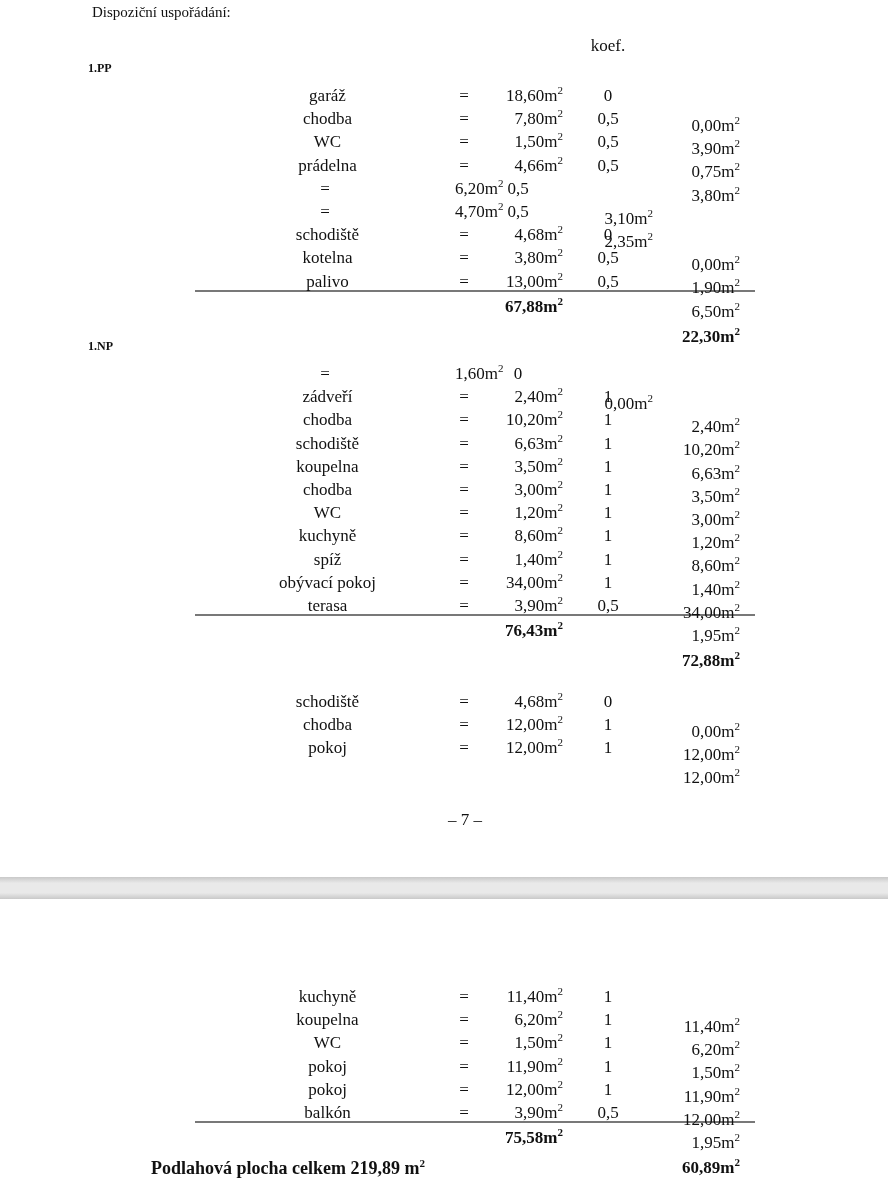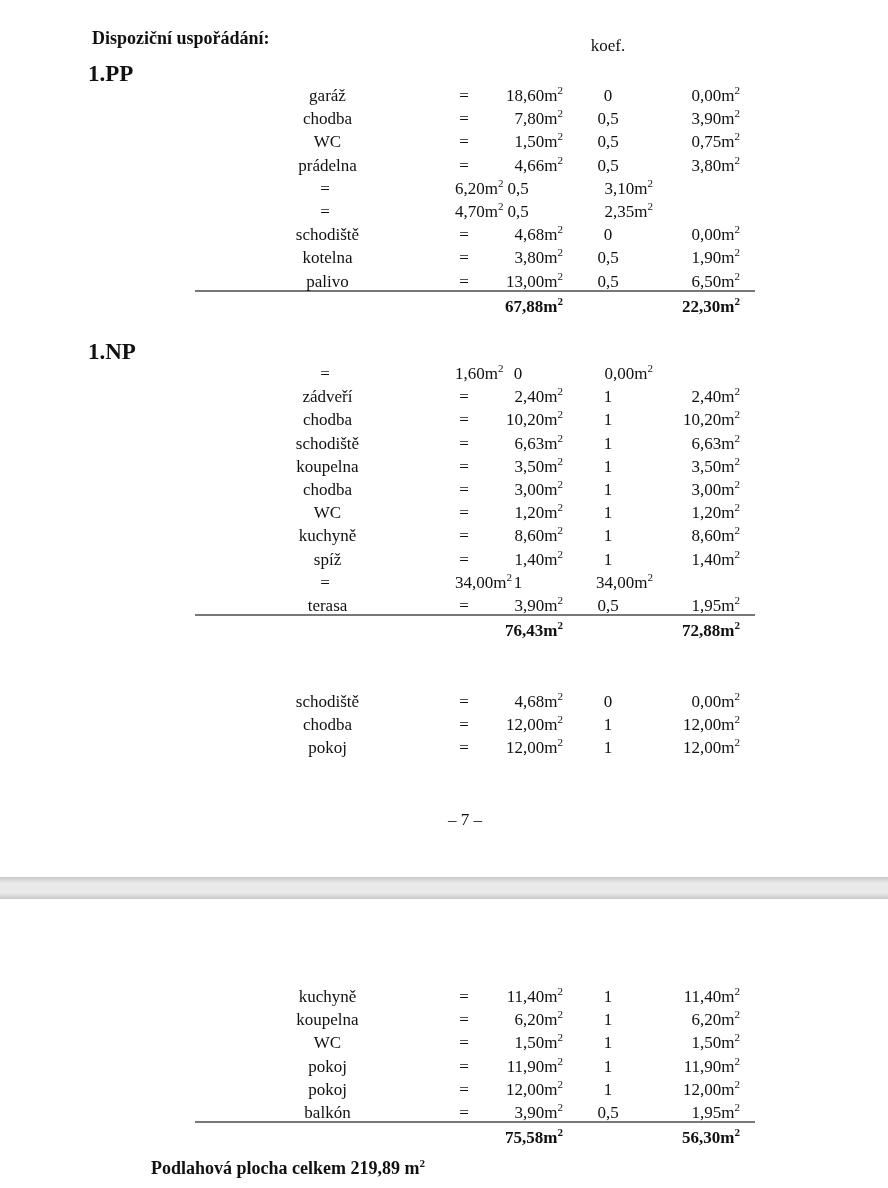--- a/index.html
+++ b/index.html
@@ -1,33 +1,33 @@
 <!DOCTYPE html>
 <html><head>
 <meta charset="utf-8">
 <style>
   html, body { margin:0; padding:0; background:#ffffff; }
   .page {
     position:relative; width:888px; height:1188px;
     background:#ffffff; overflow:hidden;
     font-family:"Liberation Serif", serif; color:#111; font-size:17px;
   }
-  .doc-title { position:absolute; left:92px; top:28px; font-weight:bold; font-size:18px; }
+  .doc-title { position:absolute; left:92px; top:4px; font-weight:normal; font-size:15px; }
   .koef-header { position:absolute; left:563px; top:36px; width:90px; text-align:center; }
   .section { position:absolute; left:195px; width:560px; }
-  .sec-label { position:absolute; left:-107px; top:-23px; font-weight:bold; font-size:23px;text-align:center; }
+  .sec-label { position:absolute; left:-107px; top:-23px; font-weight:bold; font-size:12px;text-align:center; }
   .trow {
     display:grid; grid-template-columns:260px 18px 90px 90px 87px 15px;
     height:23.2px; line-height:23.2px;
   }
   .c-name { padding-left:5px; text-align:center; white-space:nowrap; }
   .c-eq   { text-align:center; }
   .c-area { text-align:right; }
   .c-koef { text-align:center; }
-  .c-val  { text-align:right; }
+  .c-val  { text-align:right;margin-top:30px; }
   sup { font-size:11px; line-height:0; vertical-align:super; }
   .table-rule { border-top:2px solid #787878; width:560px; margin-top:-3px; }
   .totals-row {
     display:grid; grid-template-columns:260px 18px 90px 90px 87px 15px;
     font-weight:bold; height:24px; line-height:24px; margin-top:3px;
   }
   .page-number { position:absolute; left:370px; top:810px; width:190px; text-align:center; font-size:17px; }
   .page-separator {
     position:absolute; left:0; top:877px; width:888px; height:22px;
     background:linear-gradient(#c9c9c9, #e9e9e9 28%, #e9e9e9 72%, #c9c9c9);
@@ -191,20 +191,21 @@
       </div>
       <div class="trow">
         <span class="c-name">spíž</span>
         <span class="c-eq">=</span>
         <span class="c-area"><span>1,40</span><span><span>m</span><sup>2</sup></span></span>
         <span class="c-koef">1</span>
         <span class="c-val"><span>1,40</span><span><span>m</span><sup>2</sup></span></span>
         <span></span>
       </div>
       <div class="trow">
+        <span class="c-name">obývací pokoj</span>
         <span class="c-eq">=</span>
         <span class="c-area"><span>34,00</span><span><span>m</span><sup>2</sup></span></span>
         <span class="c-koef">1</span>
         <span class="c-val"><span>34,00</span><span><span>m</span><sup>2</sup></span></span>
         <span></span>
       </div>
       <div class="trow">
         <span class="c-name">terasa</span>
         <span class="c-eq">=</span>
         <span class="c-area"><span>3,90</span><span><span>m</span><sup>2</sup></span></span>
@@ -301,20 +302,20 @@
         <span class="c-koef">0,5</span>
         <span class="c-val"><span>1,95</span><span><span>m</span><sup>2</sup></span></span>
         <span></span>
       </div>
       <div class="table-rule"></div>
       <div class="totals-row">
         <span class="c-name"></span>
         <span class="c-eq"></span>
         <span class="c-area"><span>75,58</span><span><span>m</span><sup>2</sup></span></span>
         <span class="c-koef"></span>
-        <span class="c-val"><span>56,30</span><span><span>m</span><sup>2</sup></span></span>
+        <span class="c-val"><span>60,89</span><span><span>m</span><sup>2</sup></span></span>
         <span></span>
       </div>
     </div>
 
   <div class="footer-total"><span>Podlahová plocha celkem 219,89 m</span><sup>2</sup></div>
 
 </div>
 
 </body></html>

